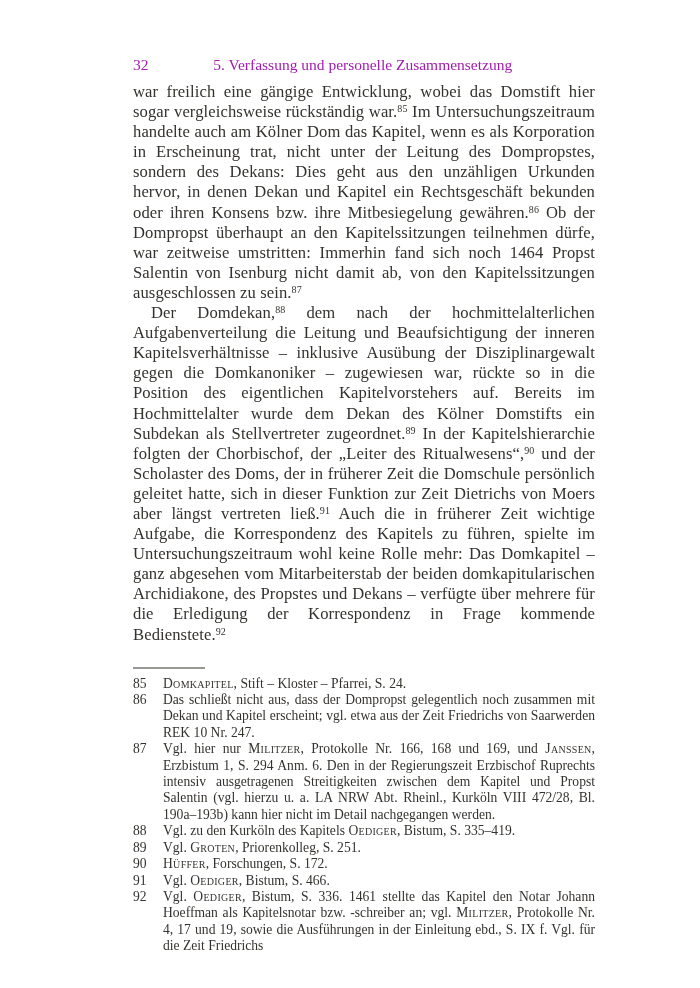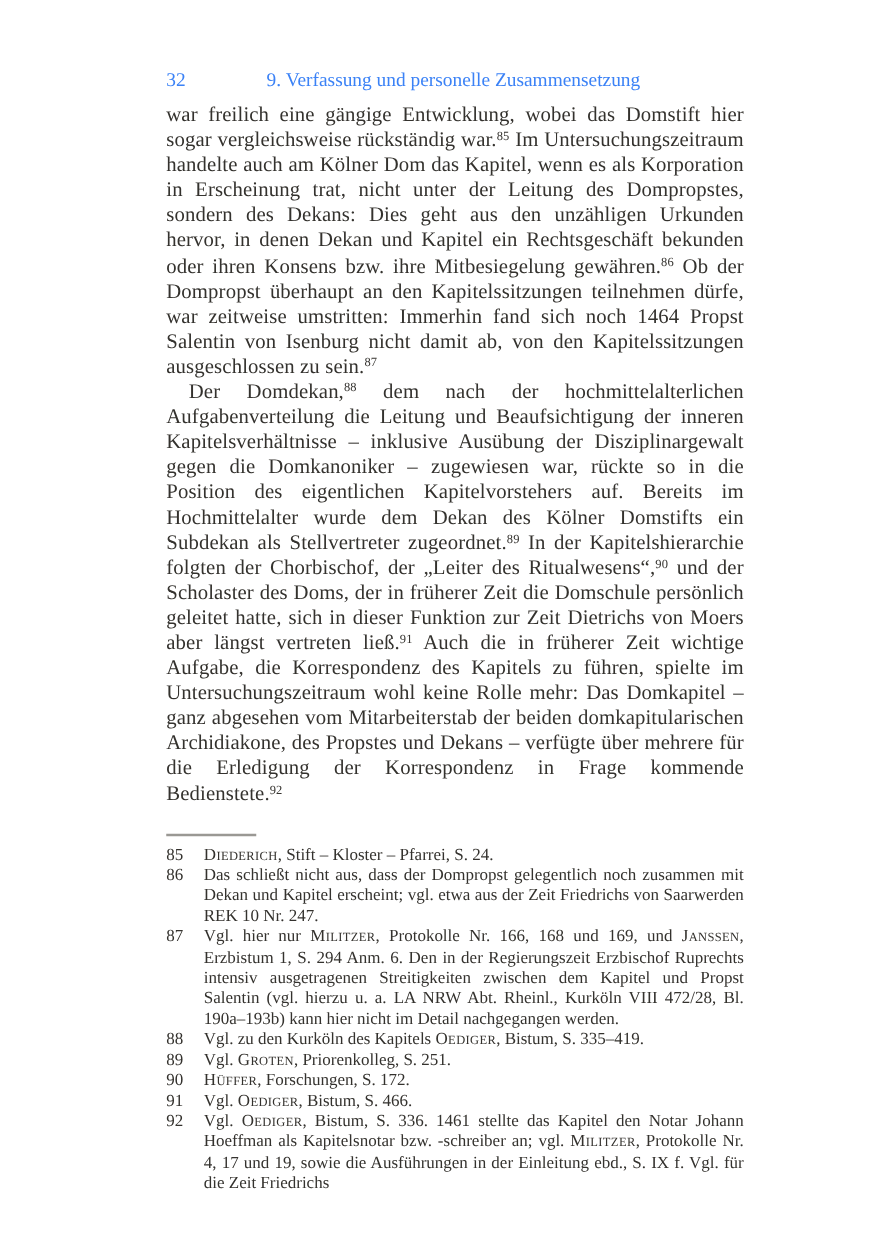--- a/index.html
+++ b/index.html
@@ -22,21 +22,21 @@
     position: absolute;
     left: 133px;
     top: 56px;
     width: 462px;
   }
   .running-head {
     display: flex;
     align-items: center;
     font-size: 15.5px;
     line-height: 18px;
-    color: #3b82f6;
+    color: #a21caf;
   }
   .page-number {
     flex: 0 0 auto;
   }
   .running-title {
     flex: 1 1 auto;
     text-align: center;
     padding-right: 18px;
   }
   .body-text {
@@ -89,34 +89,34 @@
   }
 </style>
 </head>
 <body>
 
 <div class="page">
   <div class="content">
 
     <div class="running-head">
       <span class="page-number">32</span>
-      <span class="running-title">9. Verfassung und personelle Zusammensetzung</span>
+      <span class="running-title">5. Verfassung und personelle Zusammensetzung</span>
     </div>
 
     <div class="body-text">
         <p class="para"><span>war freilich eine gängige Entwicklung, wobei das Domstift hier sogar vergleichsweise rückständig war.</span><sup>85</sup><span> Im Untersuchungszeitraum handelte auch am Kölner Dom das Kapitel, wenn es als Korporation in Erscheinung trat, nicht unter der Leitung des Dompropstes, sondern des Dekans: Dies geht aus den unzähligen Urkunden hervor, in denen Dekan und Kapitel ein Rechtsgeschäft bekunden oder ihren Konsens bzw. ihre Mitbesiegelung gewähren.</span><sup>86</sup><span> Ob der Dompropst überhaupt an den Kapitelssitzungen teilnehmen dürfe, war zeitweise umstritten: Immerhin fand sich noch 1464 Propst Salentin von Isenburg nicht damit ab, von den Kapitelssitzungen ausgeschlossen zu sein.</span><sup>87</sup></p>
         <p class="para indent"><span>Der Domdekan,</span><sup>88</sup><span> dem nach der hochmittelalterlichen Aufgabenverteilung die Leitung und Beaufsichtigung der inneren Kapitelsverhältnisse – inklusive Ausübung der Disziplinargewalt gegen die Domkanoniker – zugewiesen war, rückte so in die Position des eigentlichen Kapitelvorstehers auf. Bereits im Hochmittelalter wurde dem Dekan des Kölner Domstifts ein Subdekan als Stellvertreter zugeordnet.</span><sup>89</sup><span> In der Kapitelshierarchie folgten der Chorbischof, der „Leiter des Ritualwesens“,</span><sup>90</sup><span> und der Scholaster des Doms, der in früherer Zeit die Domschule persönlich geleitet hatte, sich in dieser Funktion zur Zeit Dietrichs von Moers aber längst vertreten ließ.</span><sup>91</sup><span> Auch die in früherer Zeit wichtige Aufgabe, die Korrespondenz des Kapitels zu führen, spielte im Untersuchungszeitraum wohl keine Rolle mehr: Das Domkapitel – ganz abgesehen vom Mitarbeiterstab der beiden domkapitularischen Archidiakone, des Propstes und Dekans – verfügte über mehrere für die Erledigung der Korrespondenz in Frage kommende Bedienstete.</span><sup>92</sup></p>
       </div>
 
     <div class="fn-rule"></div>
 
     <div class="footnotes">
         <div class="fn-row">
           <span class="fn-num">85</span>
-          <span class="fn-text"><span class="sc">Diederich</span><span>, Stift – Kloster – Pfarrei, S. 24.</span></span>
+          <span class="fn-text"><span class="sc">Domkapitel</span><span>, Stift – Kloster – Pfarrei, S. 24.</span></span>
         </div>
         <div class="fn-row">
           <span class="fn-num">86</span>
           <span class="fn-text"><span>Das schließt nicht aus, dass der Dompropst gelegentlich noch zusammen mit Dekan und Kapitel erscheint; vgl. etwa aus der Zeit Friedrichs von Saarwerden REK 10 Nr. 247.</span></span>
         </div>
         <div class="fn-row">
           <span class="fn-num">87</span>
           <span class="fn-text"><span>Vgl. hier nur </span><span class="sc">Militzer</span><span>, Protokolle Nr. 166, 168 und 169, und </span><span class="sc">Janssen</span><span>, Erzbistum 1, S. 294 Anm. 6. Den in der Regierungszeit Erzbischof Ruprechts intensiv ausgetragenen Streitigkeiten zwischen dem Kapitel und Propst Salentin (vgl. hierzu u. a. LA NRW Abt. Rheinl., Kurköln VIII 472/28, Bl. 190a–193b) kann hier nicht im Detail nachgegangen werden.</span></span>
         </div>
         <div class="fn-row">

